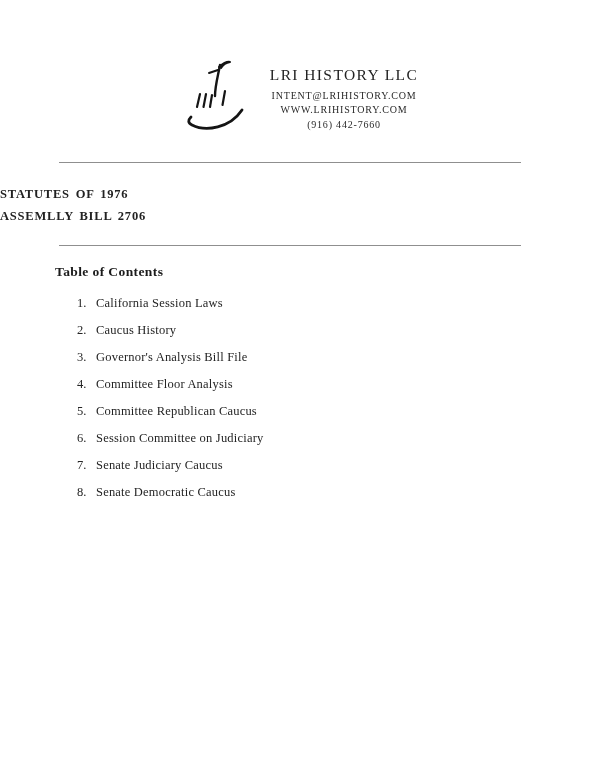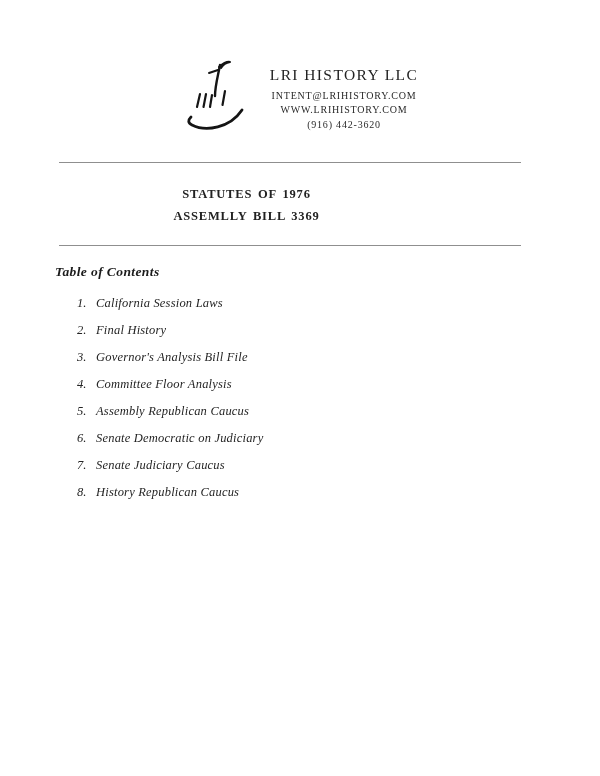--- a/index.html
+++ b/index.html
@@ -51,35 +51,34 @@
   .rule {
     border: none;
     border-top: 1px solid #8f8f8f;
     margin: 0 79px 0 59px;
   }
   .rule-1 { margin-top: 24px; }
   .rule-2 { margin-top: 18px; }
 
   
   .statutes {
-    text-align: center;
+    text-align: left;
     padding: 20px 107px 0 0;
     font-weight: bold;
     font-size: 12.5px;
     letter-spacing: 0.8px;
     word-spacing: 2px;
     line-height: 22px;
     color: #222;
   }
   .statutes .line { white-space: pre-wrap; }
 
   
   .toc {
     padding: 18px 0 0 55px;
-    font-style: italic;
   }
   .toc-title {
     margin: 0;
     font-size: 13.5px;
     font-weight: bold;
     letter-spacing: 0.4px;
     color: #1b1b1b;
   }
   .toc-list {
     margin: 16px 14px 0 0;
@@ -120,40 +119,40 @@
         <path class="ink" d="M30 37 l-2 12" stroke-width="2.2"></path>
         <path class="ink" d="M43 33 l-2.5 14" stroke-width="2.2"></path>
 
         <path class="ink" d="M9 59 q-5 5 1 8 C 24 74 48 70 60 52" stroke-width="2.8"></path>
       </svg>
     </div>
     <div class="company-block">
       <div class="company-name">LRI HISTORY LLC</div>
       <div class="contact-line">INTENT@LRIHISTORY.COM</div>
       <div class="contact-line">WWW.LRIHISTORY.COM</div>
-      <div class="contact-line">(916) 442-3620</div>
+      <div class="contact-line">(916) 442-7660</div>
     </div>
   </header>
 
   <hr class="rule rule-1">
 
   <section class="statutes">
     <div class="line">STATUTES OF 1976</div>
-    <div class="line">ASSEMLLY BILL 3369</div>
+    <div class="line">ASSEMLLY BILL 2706</div>
   </section>
 
   <hr class="rule rule-2">
 
   <section class="toc">
     <h2 class="toc-title">Table of Contents</h2>
     <ol class="toc-list">
       <li>California Session Laws</li>
-      <li>Final History</li>
+      <li>Caucus History</li>
       <li>Governor's Analysis Bill File</li>
       <li>Committee Floor Analysis</li>
-      <li>Assembly Republican Caucus</li>
-      <li>Senate Democratic on Judiciary</li>
+      <li>Committee Republican Caucus</li>
+      <li>Session Committee on Judiciary</li>
       <li>Senate Judiciary Caucus</li>
-      <li>History Republican Caucus</li>
+      <li>Senate Democratic Caucus</li>
     </ol>
   </section>
 
 </div>
 
 </body></html>

